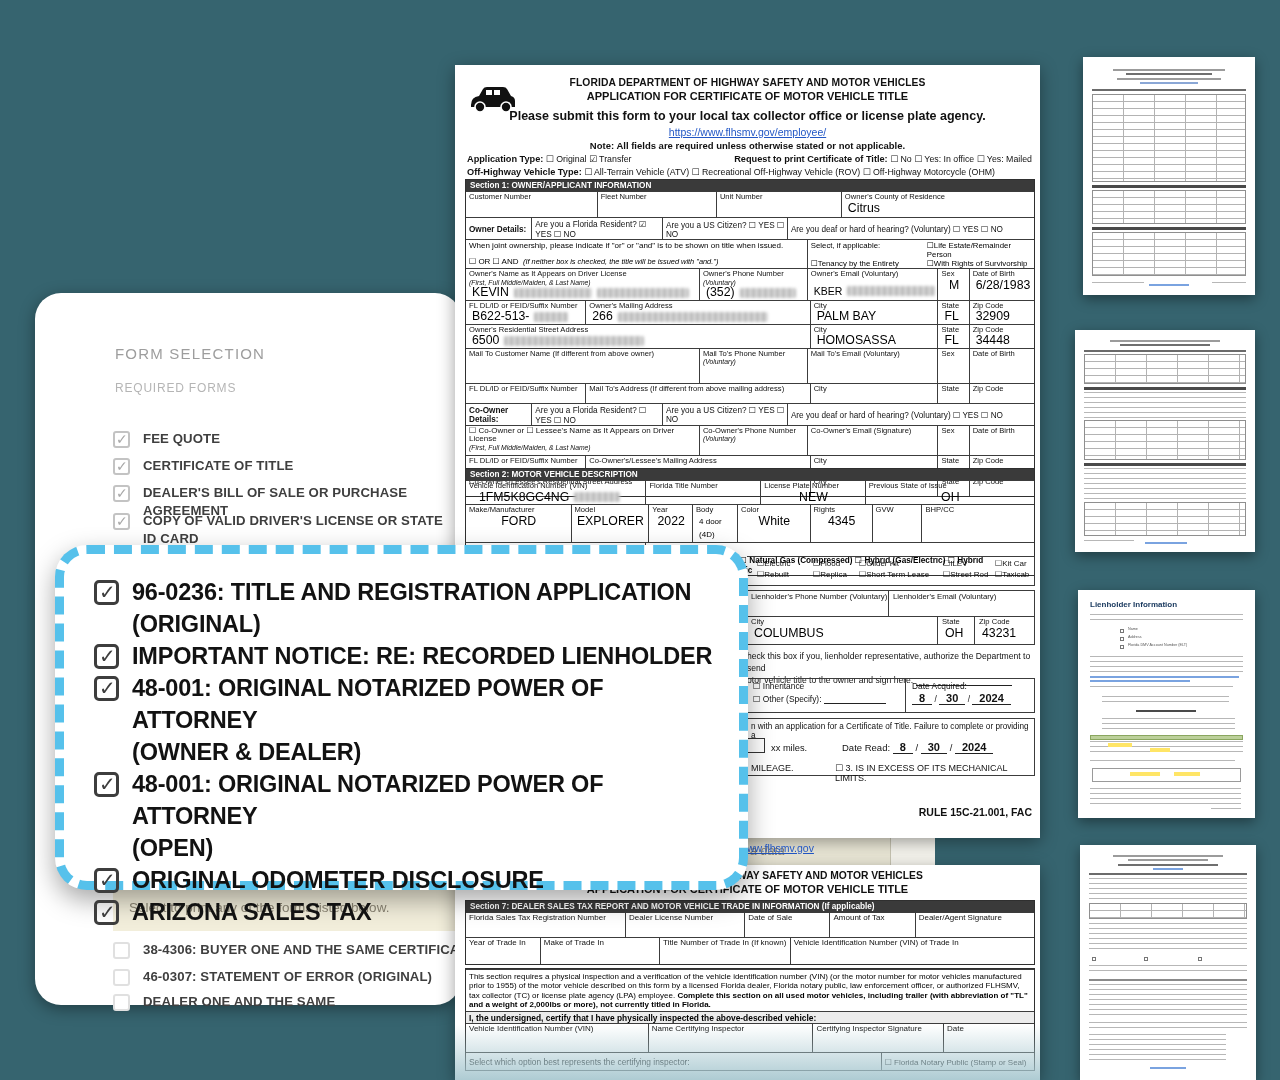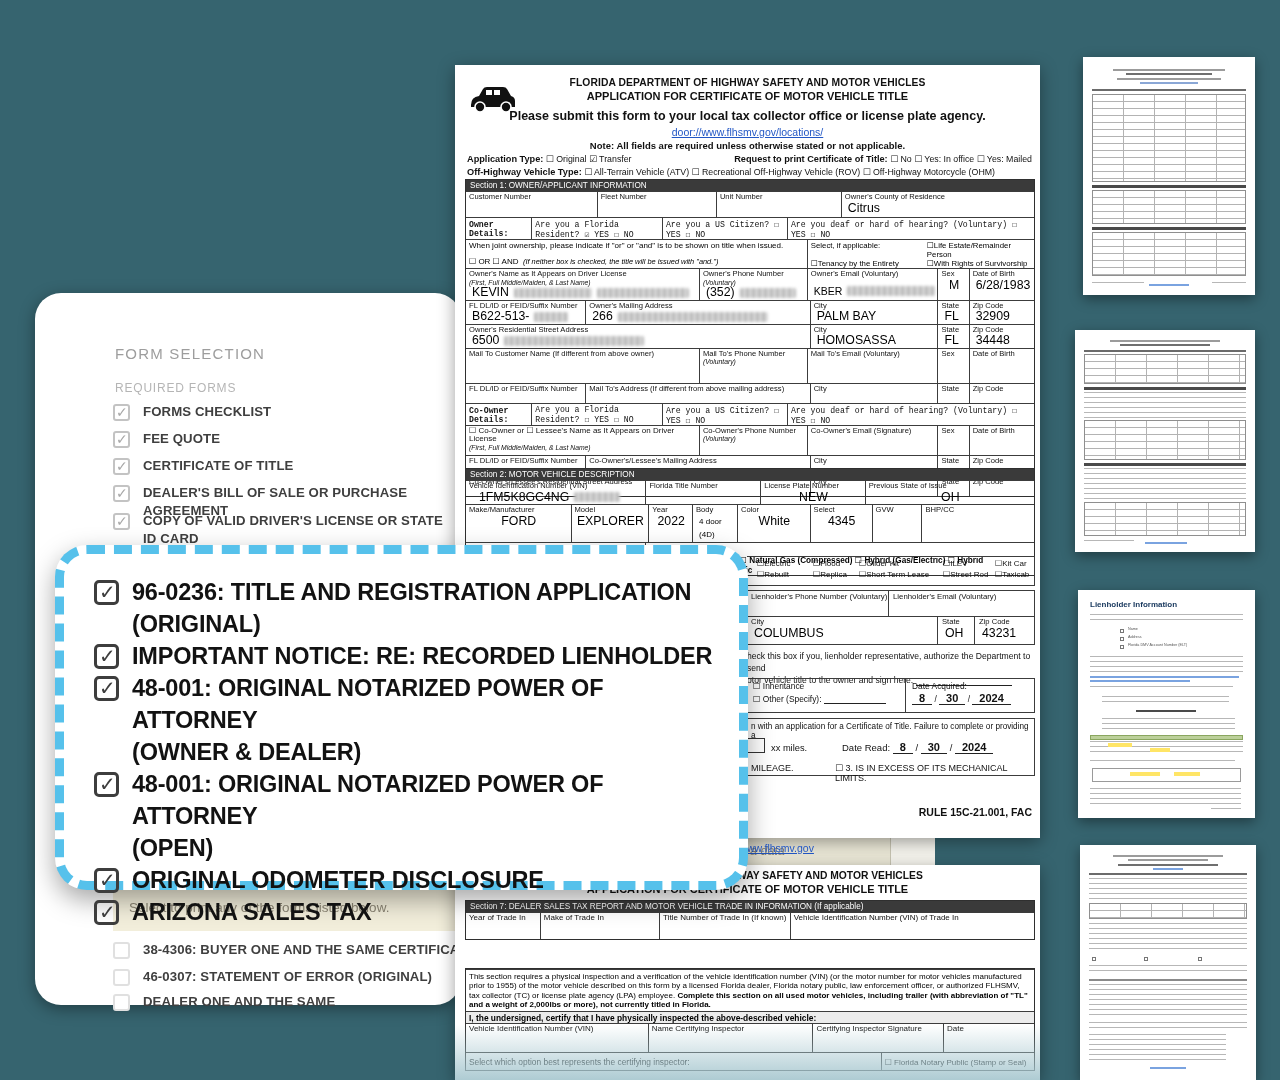--- a/index.html
+++ b/index.html
@@ -41,30 +41,30 @@
   .hc { position:absolute; left:0; width:100%; text-align:center; color:#111; }
   .h-dept { top:12px; font-size:10.3px; font-weight:700; letter-spacing:.1px; }
   .h-title { top:25px; font-size:11px; font-weight:700; }
   .h-submit { top:44px; font-size:12.5px; font-weight:700; }
   .h-link { top:61px; font-size:10.5px; color:#2257C5; text-decoration:underline; }
   .h-note { top:75px; font-size:9.5px; font-weight:700; }
   .meta { position:absolute; font-size:8.8px; color:#111; }
   .meta b { font-size:9.2px; }
 
   .tbl { position:absolute; width:570px; border:1.5px solid #2f2f2f; }
-  .secbar { background:#3a3a3a; color:#fff; font-size:8.2px; font-weight:400; padding:1px 4px; }
+  .secbar { background:#3a3a3a; color:#fff; font-size:8.2px; font-weight:700; padding:1px 4px; }
   .tr { display:flex; border-top:1px solid #3c3c3c; }
   .c { flex:0 0 auto; border-left:1px solid #3c3c3c; padding:1px 2px 0 3px; overflow:hidden; position:relative; }
   .c:first-child { border-left:none; }
   .lb { display:block; font-size:7.6px; color:#111; line-height:8.6px; }
   .lbi { display:block; font-size:6.8px; font-style:italic; color:#111; line-height:7.6px; }
   .val { display:flex; align-items:center; font-size:12.3px; color:#000; line-height:13.5px; padding-left:3px; }
   .val.ctr { justify-content:center; padding-left:0; }
   .val.sm { font-size:8px; }
-  .q { display:flex; align-items:center; font-size:8.2px; color:#111;font-family:Liberation Mono, monospace; }
+  .q { display:flex; align-items:center; font-size:8.2px; color:#111; }
   .q b { margin-right:2px; }
   .rd { display:inline-block; height:10px; border-radius:2px; margin-left:5px;
         background:repeating-linear-gradient(90deg,#b9b9b9 0 3px,#d8d8d8 3px 6px); filter:blur(1.6px); }
 
   .frag { position:absolute; color:#111; }
   .bline { border:1px solid #3c3c3c; border-left:none; }
   .ul { display:inline-block; border-bottom:1px solid #222; height:9px; vertical-align:bottom; }
   .du { display:inline-block; border-bottom:1px solid #222; padding:0 7px; font-weight:700; font-size:11px; text-align:center; }
   .flink { color:#2257C5; text-decoration:underline; }
 
@@ -88,24 +88,20 @@
 </style>
 </head>
 <body>
 
 <div id="stage">
 
   <div id="left-panel" class="sheet">
     <div class="lp-title">FORM SELECTION</div>
     <div class="lp-sub">REQUIRED FORMS</div>
 
-    <div class="lp-item" style="top:110px">
-      <span class="lp-cb ck"></span>
-      <span class="lp-lbl">FORMS CHECKLIST</span>
-    </div>
     <div class="lp-item" style="top:137px">
       <span class="lp-cb ck"></span>
       <span class="lp-lbl">FEE QUOTE</span>
     </div>
     <div class="lp-item" style="top:164px">
       <span class="lp-cb ck"></span>
       <span class="lp-lbl">CERTIFICATE OF TITLE</span>
     </div>
     <div class="lp-item" style="top:191px">
       <span class="lp-cb ck"></span>
@@ -145,21 +141,21 @@
     <svg style="position:absolute;left:14px;top:20px" width="48" height="30" viewBox="0 0 48 30">
       <path d="M2 20 Q2 12 10 11 L14 4 Q15 2 18 2 H34 Q37 2 38 4 L42 11 Q46 12 46 16 V22 H2 Z" fill="#111"></path>
       <rect x="17" y="5" width="6" height="5" fill="#fff"></rect>
         <rect x="25" y="5" width="6" height="5" fill="#fff"></rect>
       <circle cx="11" cy="22" r="5" fill="#111" stroke="#fff" stroke-width="1.6"></circle>
       <circle cx="37" cy="22" r="5" fill="#111" stroke="#fff" stroke-width="1.6"></circle>
     </svg>
     <div class="hc h-dept">FLORIDA DEPARTMENT OF HIGHWAY SAFETY AND MOTOR VEHICLES</div>
     <div class="hc h-title">APPLICATION FOR CERTIFICATE OF MOTOR VEHICLE TITLE</div>
     <div class="hc h-submit">Please submit this form to your local tax collector office or license plate agency.</div>
-    <div class="hc h-link">door://www.flhsmv.gov/locations/</div>
+    <div class="hc h-link">https://www.flhsmv.gov/employee/</div>
     <div class="hc h-note">Note: All fields are required unless otherwise stated or not applicable.</div>
 
     <div class="meta" style="left:12px;top:89px">
       <b>Application Type:</b>
       <span>☐ Original  ☑ Transfer</span>
     </div>
     <div class="meta" style="right:8px;top:89px">
       <b>Request to print Certificate of Title:</b>
       <span>☐ No  ☐ Yes: In office  ☐ Yes: Mailed</span>
     </div>
@@ -437,21 +433,21 @@
           </div>
         <div class="c" style="flex-basis:7.9%">
             <span class="lb">Body</span>
             <span class="val sm">4 door (4D)</span>
           </div>
         <div class="c" style="flex-basis:12.8%">
             <span class="lb">Color</span>
             <span class="val ctr">White</span>
           </div>
         <div class="c" style="flex-basis:10.9%">
-            <span class="lb">Select</span>
+            <span class="lb">Rights</span>
             <span class="val ctr">4345</span>
           </div>
         <div class="c" style="flex-basis:8.8%">
             <span class="lb">GVW</span>
           </div>
         <div class="c" style="flex-basis:19.8%">
             <span class="lb">BHP/CC</span>
           </div>
       </div>
       <div class="tr" style="min-height:24px">
@@ -536,20 +532,37 @@
     <div class="frag flink" style="left:292px;top:777px;font-size:10.5px">ww.flhsmv.gov</div>
     <div class="frag" style="right:8px;top:741px;font-size:10.5px;font-weight:700">RULE 15C-21.001, FAC</div>
   </div>
 
   <div id="page2" class="sheet">
     <div class="hc" style="top:5px;font-size:10.3px;font-weight:700">FLORIDA DEPARTMENT OF HIGHWAY SAFETY AND MOTOR VEHICLES</div>
     <div class="hc" style="top:18px;font-size:11px;font-weight:700">APPLICATION FOR CERTIFICATE OF MOTOR VEHICLE TITLE</div>
 
     <div class="tbl" style="left:10px;top:35px">
       <div class="secbar">Section 7: DEALER SALES TAX REPORT AND MOTOR VEHICLE TRADE IN INFORMATION (If applicable)</div>
+      <div class="tr" style="min-height:25px">
+        <div class="c" style="flex-basis:28%">
+            <span class="lb" style="font-size:8px">Florida Sales Tax Registration Number</span>
+          </div>
+        <div class="c" style="flex-basis:21%">
+            <span class="lb" style="font-size:8px">Dealer License Number</span>
+          </div>
+        <div class="c" style="flex-basis:15%">
+            <span class="lb" style="font-size:8px">Date of Sale</span>
+          </div>
+        <div class="c" style="flex-basis:15%">
+            <span class="lb" style="font-size:8px">Amount of Tax</span>
+          </div>
+        <div class="c" style="flex-basis:21%">
+            <span class="lb" style="font-size:8px">Dealer/Agent Signature</span>
+          </div>
+      </div>
       <div class="tr" style="min-height:27px">
         <div class="c" style="flex-basis:13%">
             <span class="lb" style="font-size:8px">Year of Trade In</span>
           </div>
         <div class="c" style="flex-basis:21%">
             <span class="lb" style="font-size:8px">Make of Trade In</span>
           </div>
         <div class="c" style="flex-basis:23%">
             <span class="lb" style="font-size:8px">Title Number of Trade In (If known)</span>
           </div>

